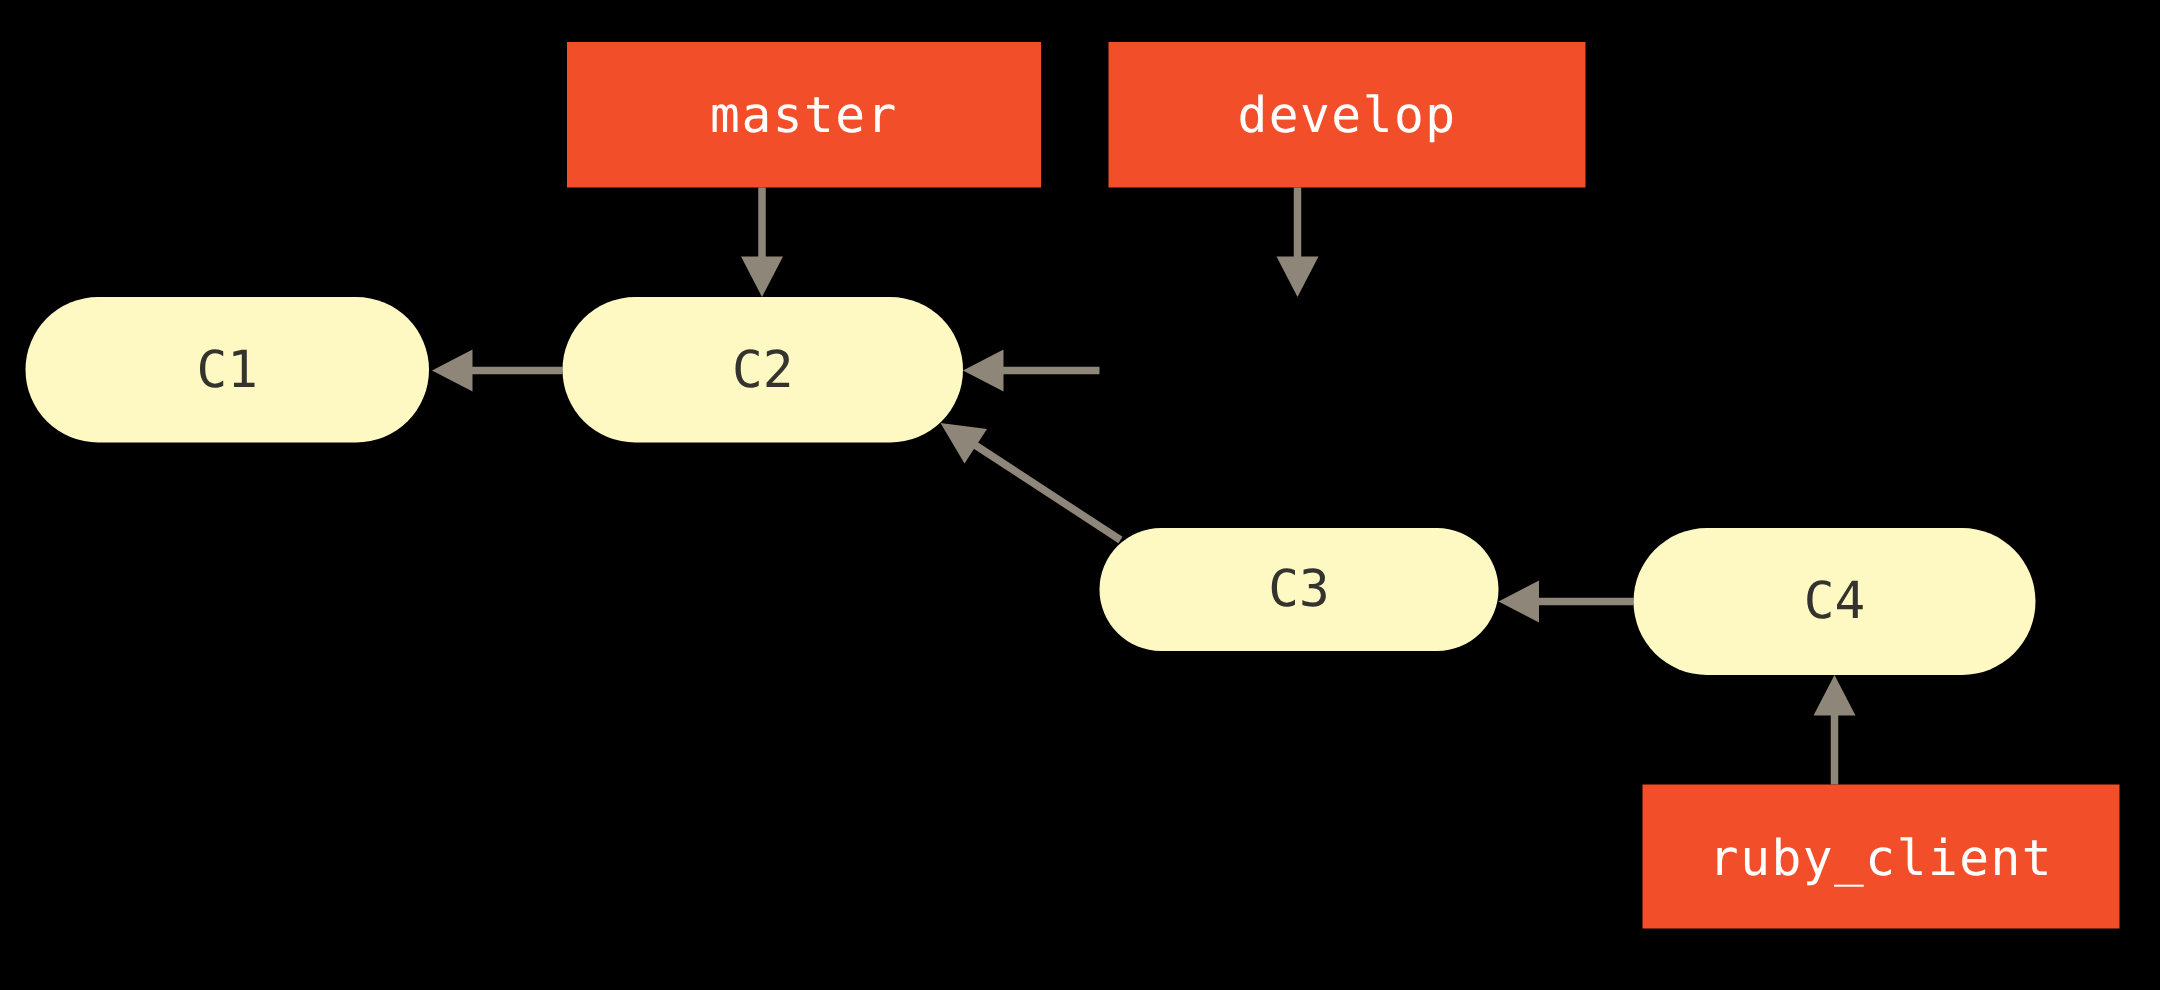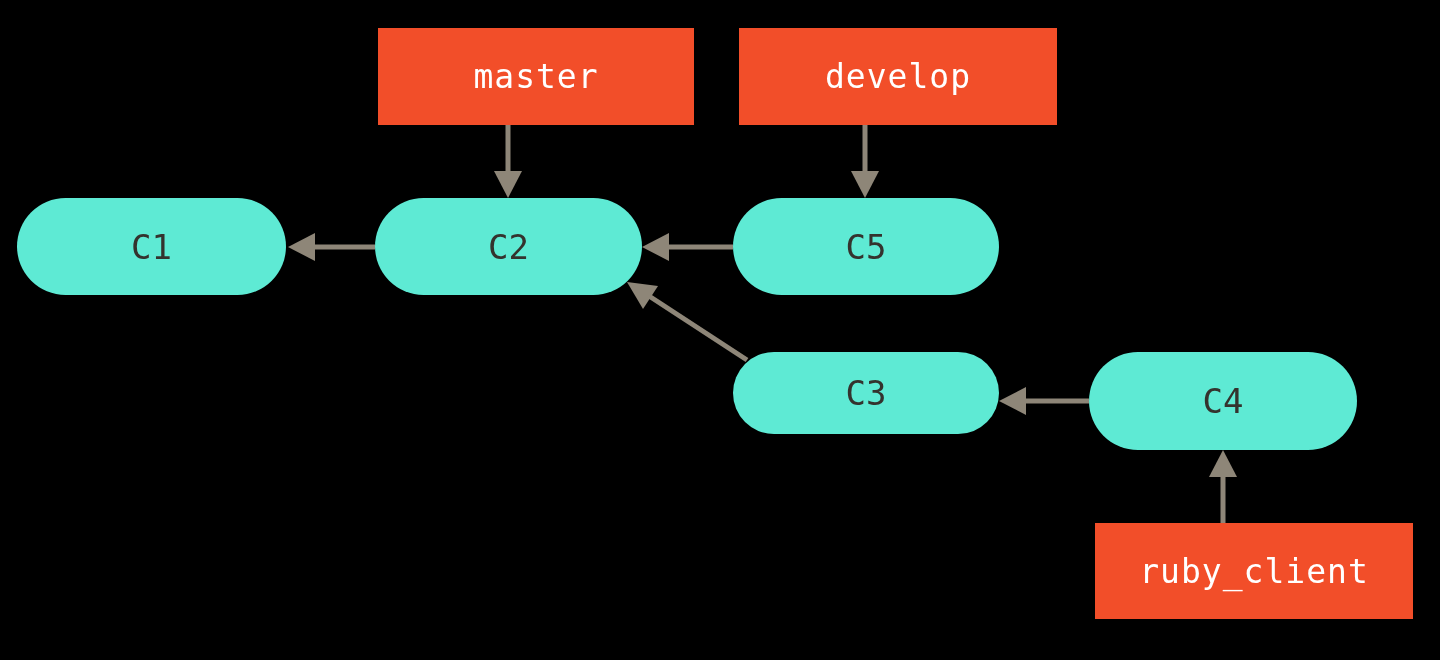--- a/index.html
+++ b/index.html
@@ -32,21 +32,21 @@
     color: #ffffff;
     display: flex;
     align-items: center;
     justify-content: center;
     font-size: 33px;
     letter-spacing: 1px;
     text-align: right;
   }
   .commit-node {
     position: absolute;
-    background: #5eead4;
+    background: #fef9c3;
     color: #34332e;
     border-radius: 49px;
     display: flex;
     align-items: center;
     justify-content: center;
     font-size: 34px;
   }
 
   #b-master      { left: 378px;  top: 28px;  width: 316px; height: 97px; }
   #b-develop     { left: 739px;  top: 28px;  width: 318px; height: 97px; }
@@ -103,23 +103,20 @@
   <div class="branch-label" id="b-develop">
     <span>develop</span>
   </div>
 
   <div class="commit-node" id="n-c1">
     <span>C1</span>
   </div>
   <div class="commit-node" id="n-c2">
     <span>C2</span>
   </div>
-  <div class="commit-node" id="n-c5">
-    <span>C5</span>
-  </div>
   <div class="commit-node" id="n-c3">
     <span>C3</span>
   </div>
   <div class="commit-node" id="n-c4">
     <span>C4</span>
   </div>
 
 </div>
 
 </body></html>

